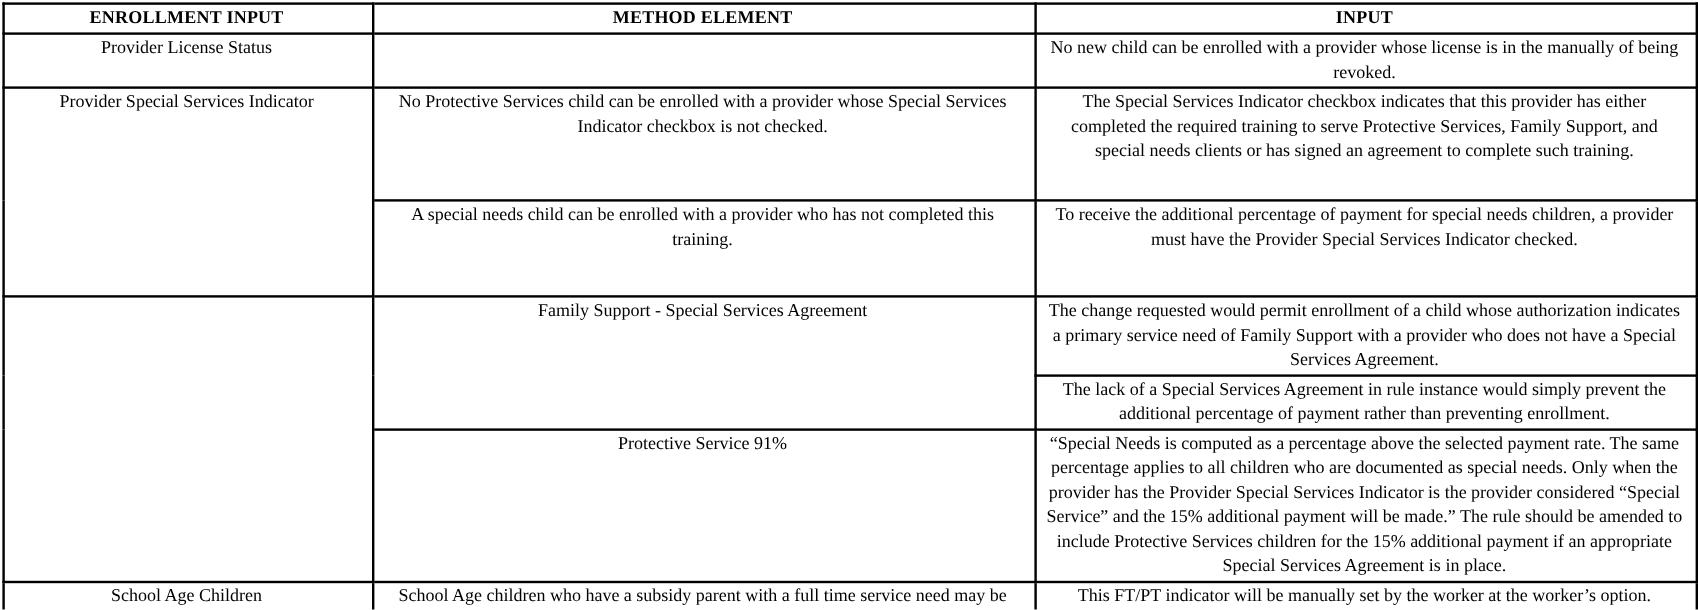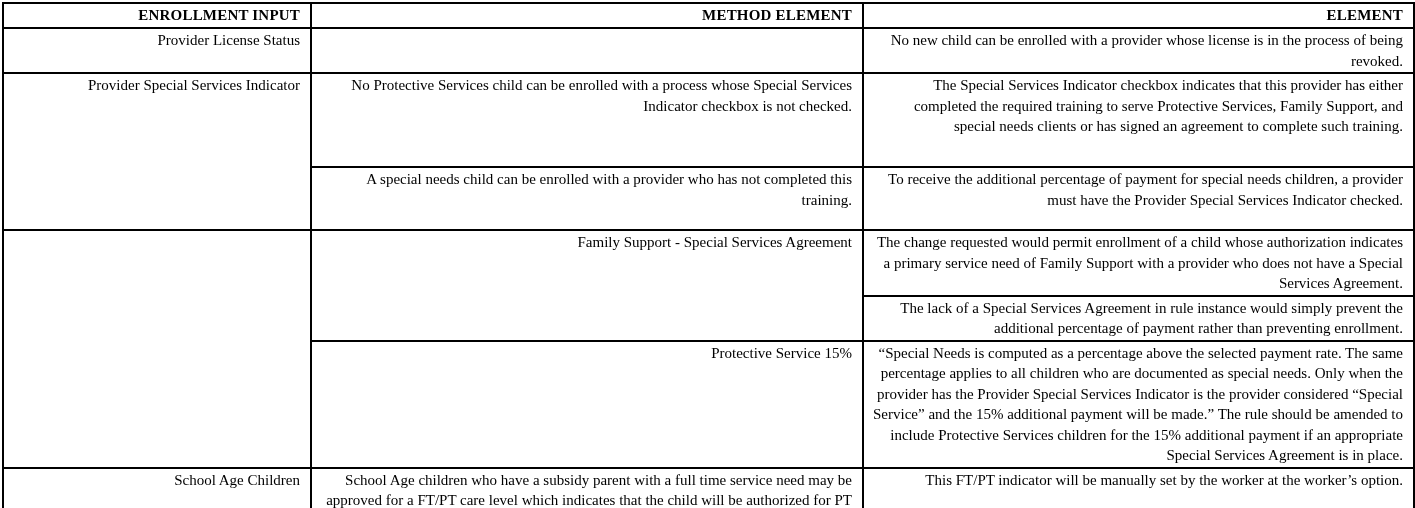--- a/index.html
+++ b/index.html
@@ -14,88 +14,88 @@
     border-collapse: collapse;
     table-layout: fixed;
     width: 1411px;
     margin: 2px 0 0 2px;
     background: #ffffff;
   }
   .doc-table th,
   .doc-table td {
     border: 2px solid #000000;
     vertical-align: top;
-    text-align: right;
+    text-align: center;
     padding: 1px 10px 1px 7px;
     font-family: "Liberation Serif", "DejaVu Serif", serif;
     font-size: 15px;
     line-height: 20.5px;
     color: #000000;
     overflow: hidden;
     word-wrap: break-word;
   }
   .doc-table th {
     font-weight: bold;
     letter-spacing: 0.2px;
   }
   tr.h-header  { height: 25px; }
   tr.h-r1      { height: 33px; }
   tr.h-r2      { height: 94px; }
-  tr.h-r3      { height: 63px; }
+  tr.h-r3      { height: 80px; }
   tr.h-r4      { height: 58px; }
   tr.h-r5      { height: 40px; }
   tr.h-r6      { height: 119px; }
   tr.h-r7      { height: 59px; }
 </style>
 </head>
 <body>
 
 <table class="doc-table">
   <colgroup>
     <col style="width:308px">
     <col style="width:552px">
     <col style="width:551px">
   </colgroup>
 
   <tbody>
       <tr class="h-header">
     <th>ENROLLMENT INPUT</th>
     <th>METHOD ELEMENT</th>
-    <th>ELEMENT</th>
+    <th>INPUT</th>
   </tr>
 
   <tr class="h-r1">
     <td>Provider License Status</td>
     <td></td>
-    <td>No new child can be enrolled with a provider whose license is in the process of being revoked.</td>
+    <td>No new child can be enrolled with a provider whose license is in the manually of being revoked.</td>
   </tr>
 
   <tr class="h-r2">
     <td rowspan="2">Provider Special Services Indicator</td>
-    <td>No Protective Services child can be enrolled with a process whose Special Services Indicator checkbox is not checked.</td>
+    <td>No Protective Services child can be enrolled with a provider whose Special Services Indicator checkbox is not checked.</td>
     <td>The Special Services Indicator checkbox indicates that this provider has either completed the required training to serve Protective Services, Family Support, and special needs clients or has signed an agreement to complete such training.</td>
   </tr>
 
   <tr class="h-r3">
     <td>A special needs child can be enrolled with a provider who has not completed this training.</td>
     <td>To receive the additional percentage of payment for special needs children, a provider must have the Provider Special Services Indicator checked.</td>
   </tr>
 
   <tr class="h-r4">
     <td rowspan="3"></td>
     <td rowspan="2">Family Support - Special Services Agreement</td>
     <td>The change requested would permit enrollment of a child whose authorization indicates a primary service need of Family Support with a provider who does not have a Special Services Agreement.</td>
   </tr>
 
   <tr class="h-r5">
     <td>The lack of a Special Services Agreement in rule instance would simply prevent the additional percentage of payment rather than preventing enrollment.</td>
   </tr>
 
   <tr class="h-r6">
-    <td>Protective Service 15%</td>
+    <td>Protective Service 91%</td>
     <td>“Special Needs is computed as a percentage above the selected payment rate. The same percentage applies to all children who are documented as special needs. Only when the provider has the Provider Special Services Indicator is the provider considered “Special Service” and the 15% additional payment will be made.”  The rule should be amended to include Protective Services children for the 15% additional payment if an appropriate Special Services Agreement is in place.</td>
   </tr>
 
   <tr class="h-r7">
     <td>School Age Children</td>
     <td>School Age children who have a subsidy parent with a full time service need may be approved for a FT/PT care level which indicates that the child will be authorized for PT or FT time care and paid for such as submitted on the provider attendance.</td>
     <td>This FT/PT indicator will be manually set by the worker at the worker’s option.</td>
   </tr>
 </tbody>
   </table>

